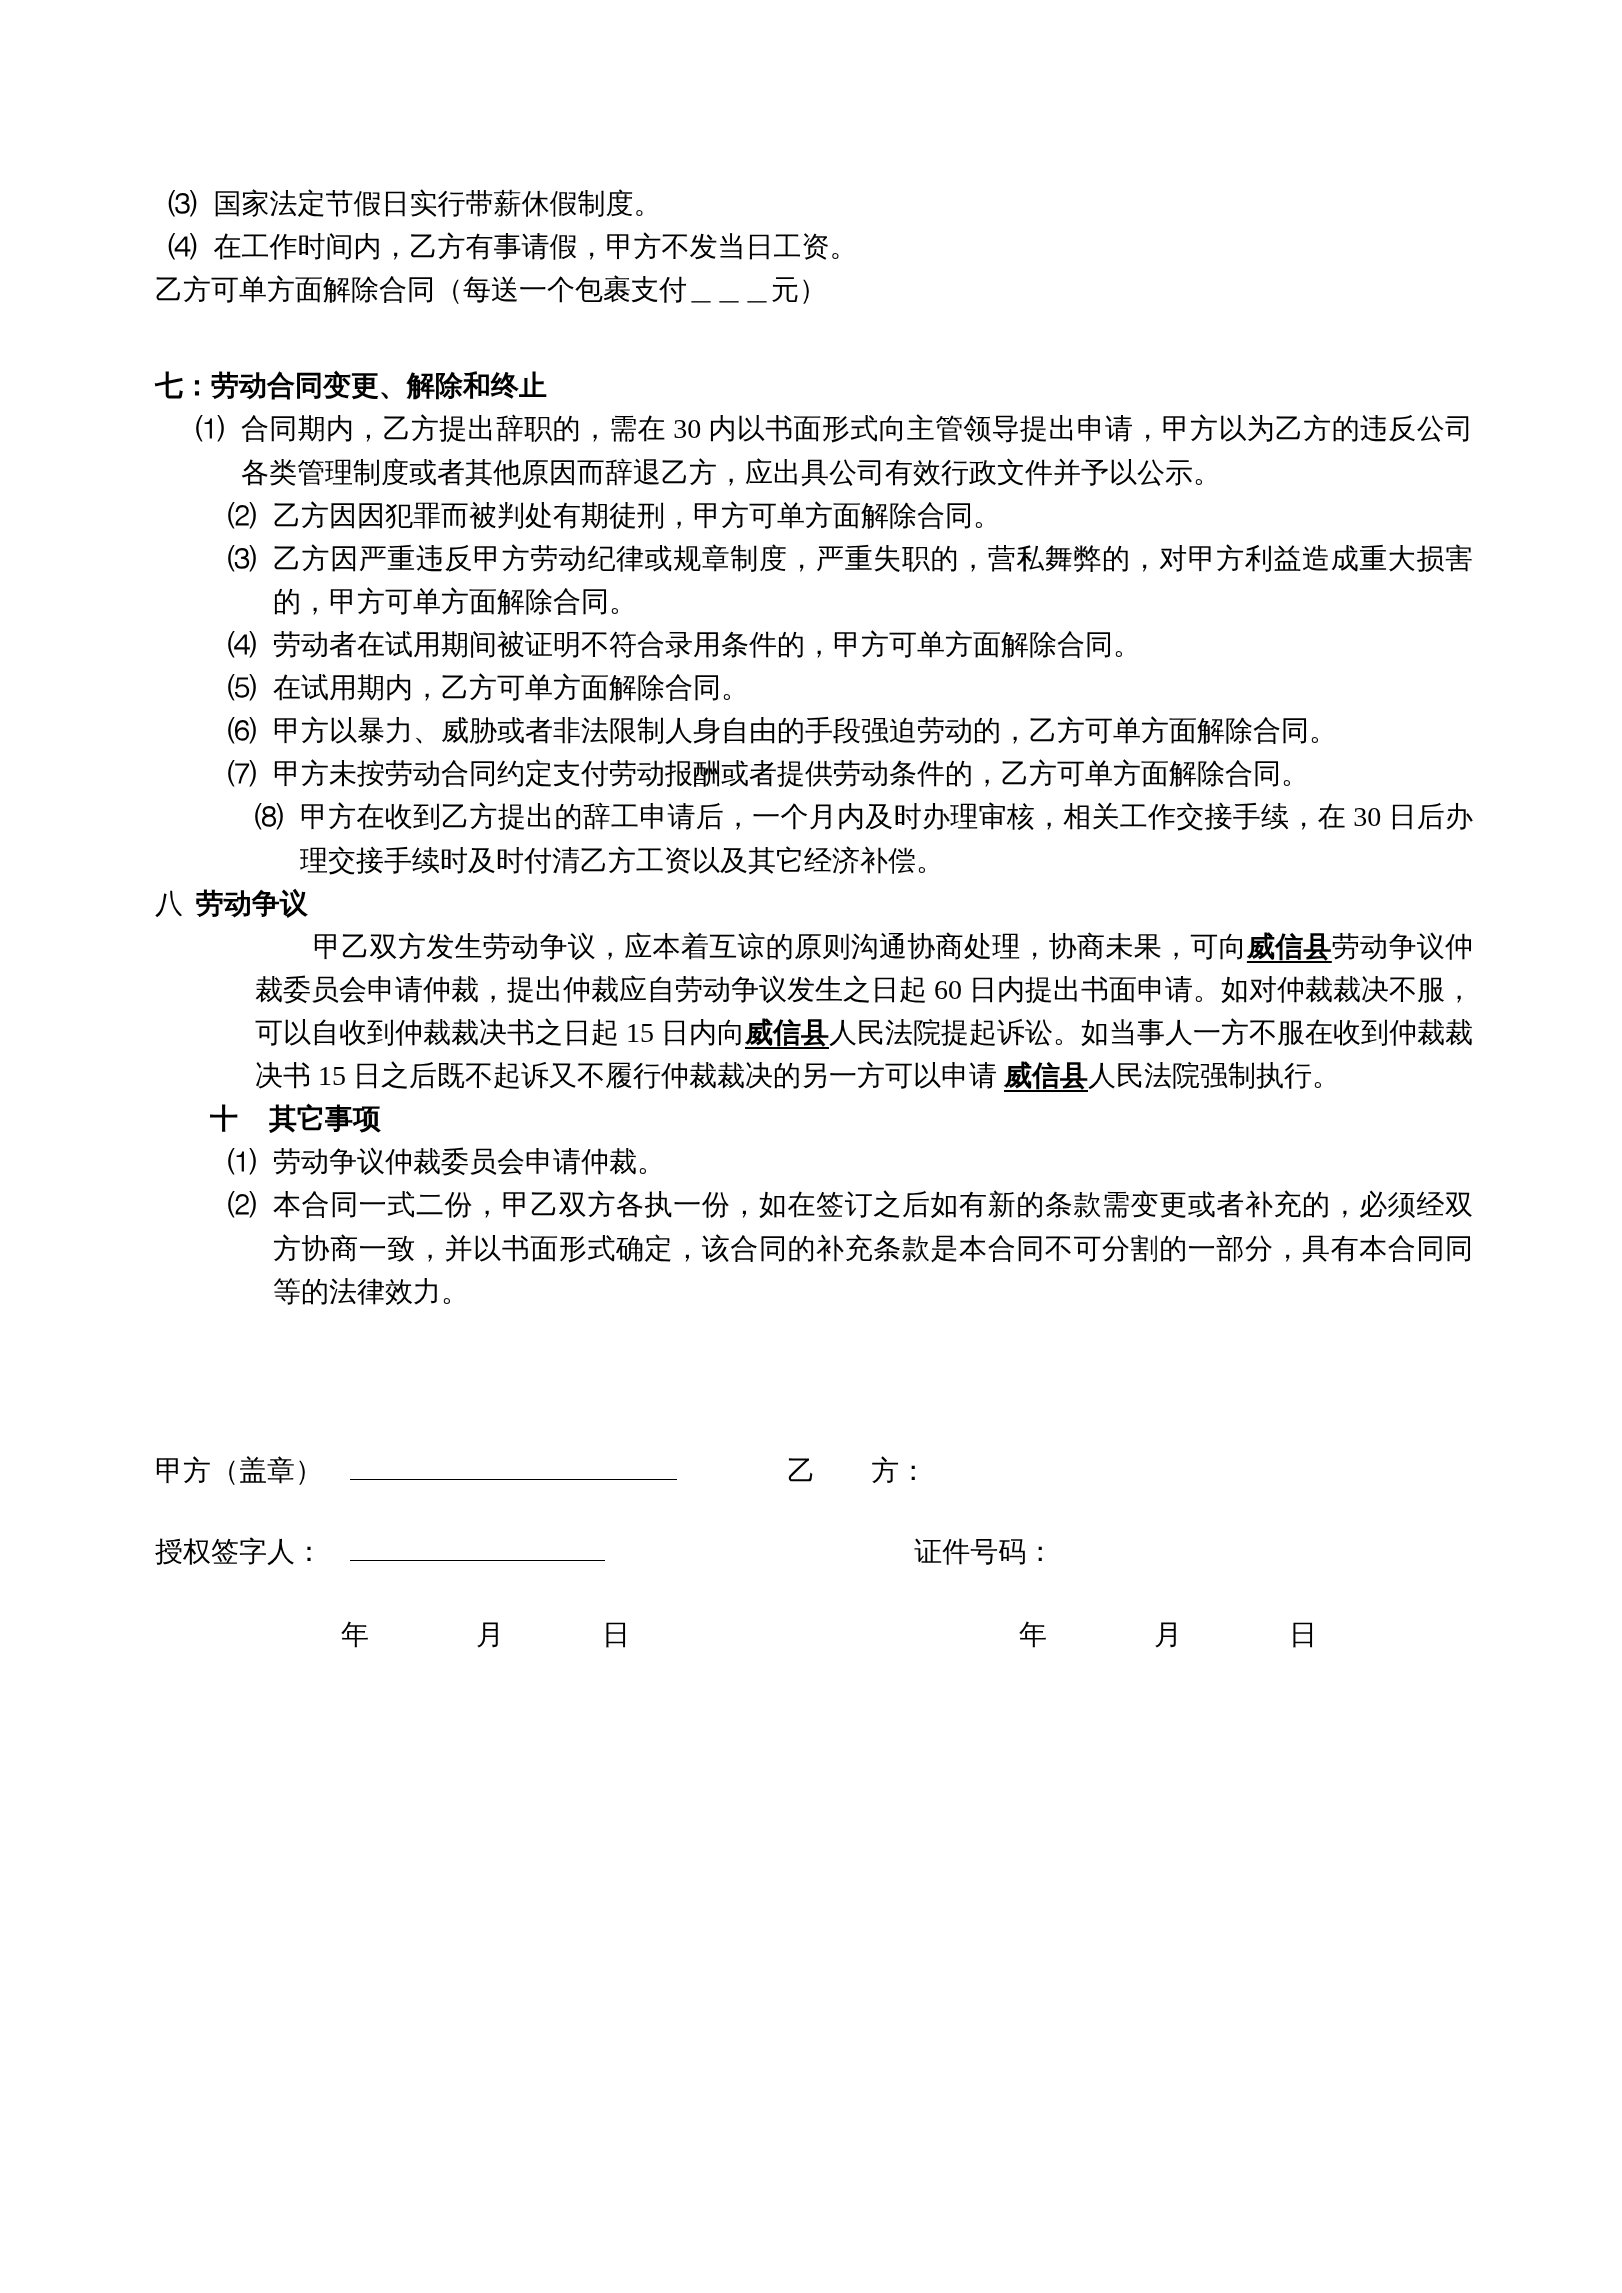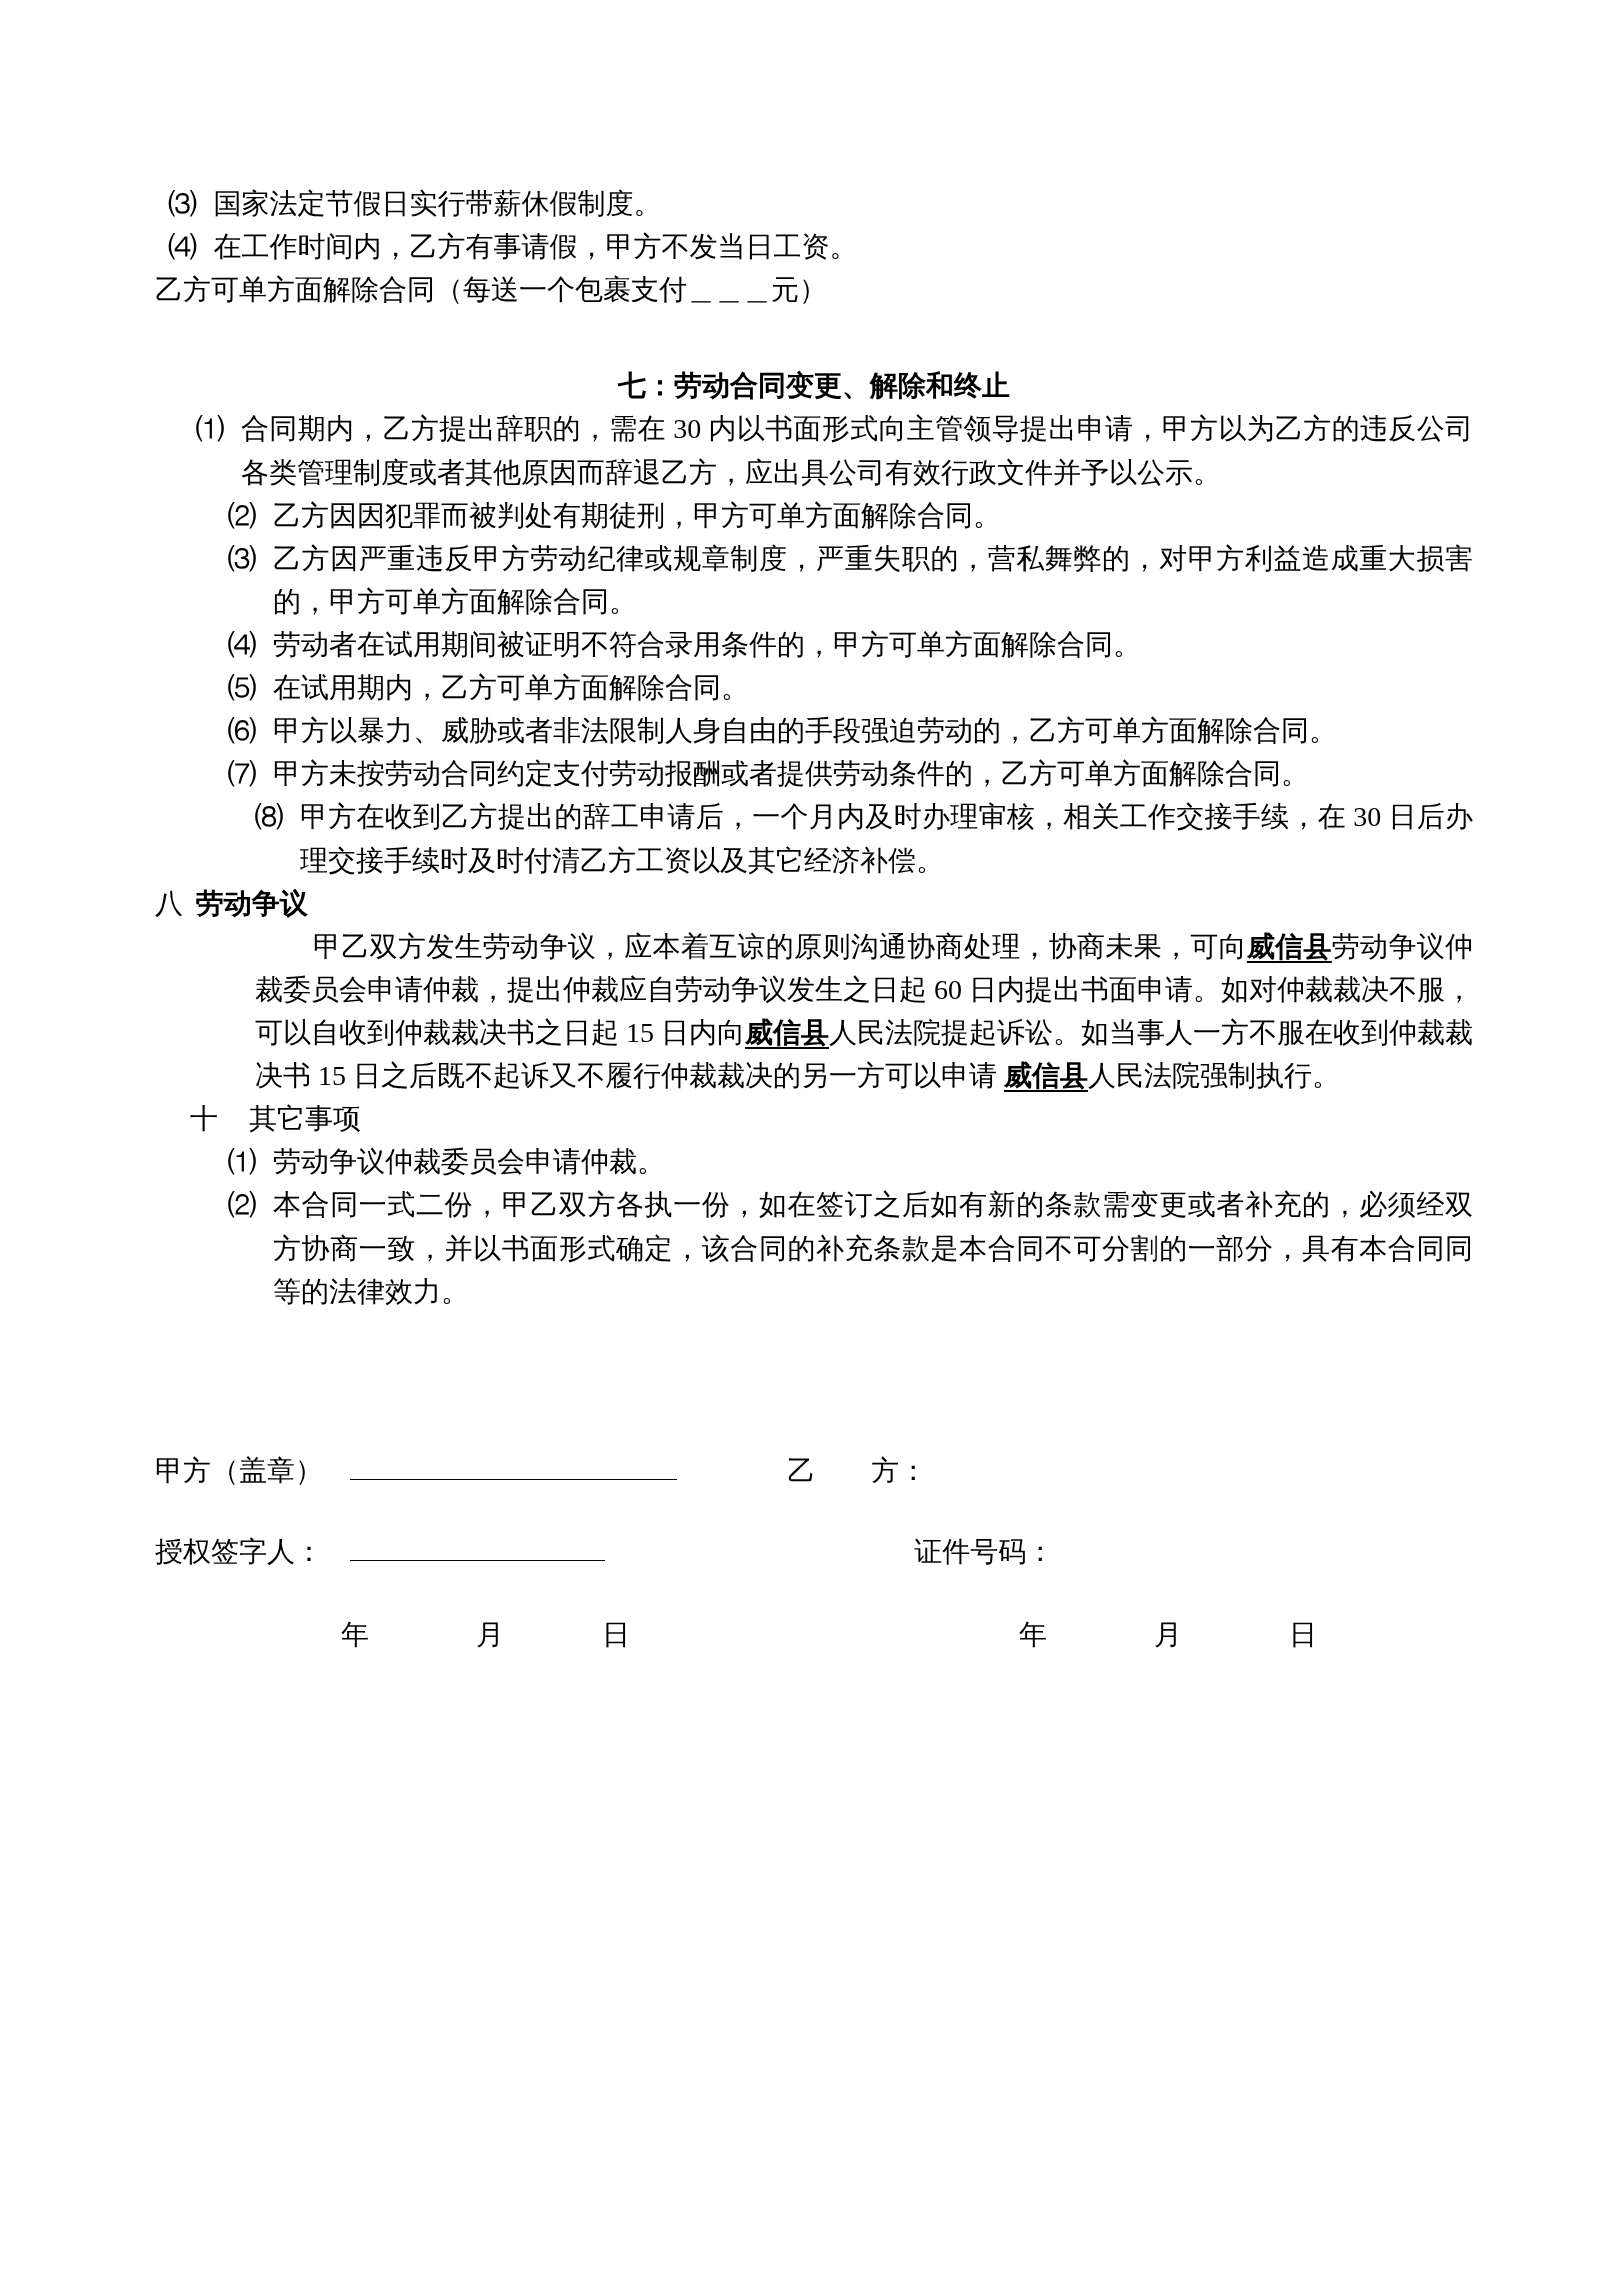--- a/index.html
+++ b/index.html
@@ -18,28 +18,28 @@
   }
   .li { display: flex; align-items: flex-start; }
   .marker { flex: 0 0 auto; width: 45px; text-align: left; }
   .li-text { flex: 1 1 auto; text-align: justify; }
   .h { font-weight: bold; }
   .ind-0 { margin-left: 13.6px; }
   .ind-1 { margin-left: 41px; }
   .ind-2 { margin-left: 73px; }
   .ind-3 { margin-left: 100px; }
   .sec { margin: 0; }
-  .sec7-title { margin-top: 53px; text-align: center; }
+  .sec7-title { margin-top: 53px; }
   .para8 {
     margin-left: 100px;
     text-align: justify;
     text-indent: 58px;
   }
   .u { text-decoration: underline; text-underline-offset: 4.5px; font-weight: bold; }
-  .sec10-head { margin-left: 35px; font-weight: normal; }
+  .sec10-head { margin-left: 55px; font-weight: bold; }
   .sec10-head .num { margin-right: 31px; }
   .sec8-head .num { margin-right: 12.7px; font-weight: normal; }
   .sig-block { margin-top: 136px; }
   .sig-row { display: flex; align-items: baseline; white-space: pre; gap: 20px; }
   .sig-row + .sig-row { margin-top: 38px; }
   .blank { display: inline-block; border-bottom: 1.8px solid #000; height: 27px; vertical-align: baseline; }
   .blank-a { width: 327px; margin-left: 7.3px; }
   .blank-s { width: 255px; margin-left: 7.3px; }
   .pb-label { margin-left: 90px; }
   .id-label { margin-left: 289px; }

